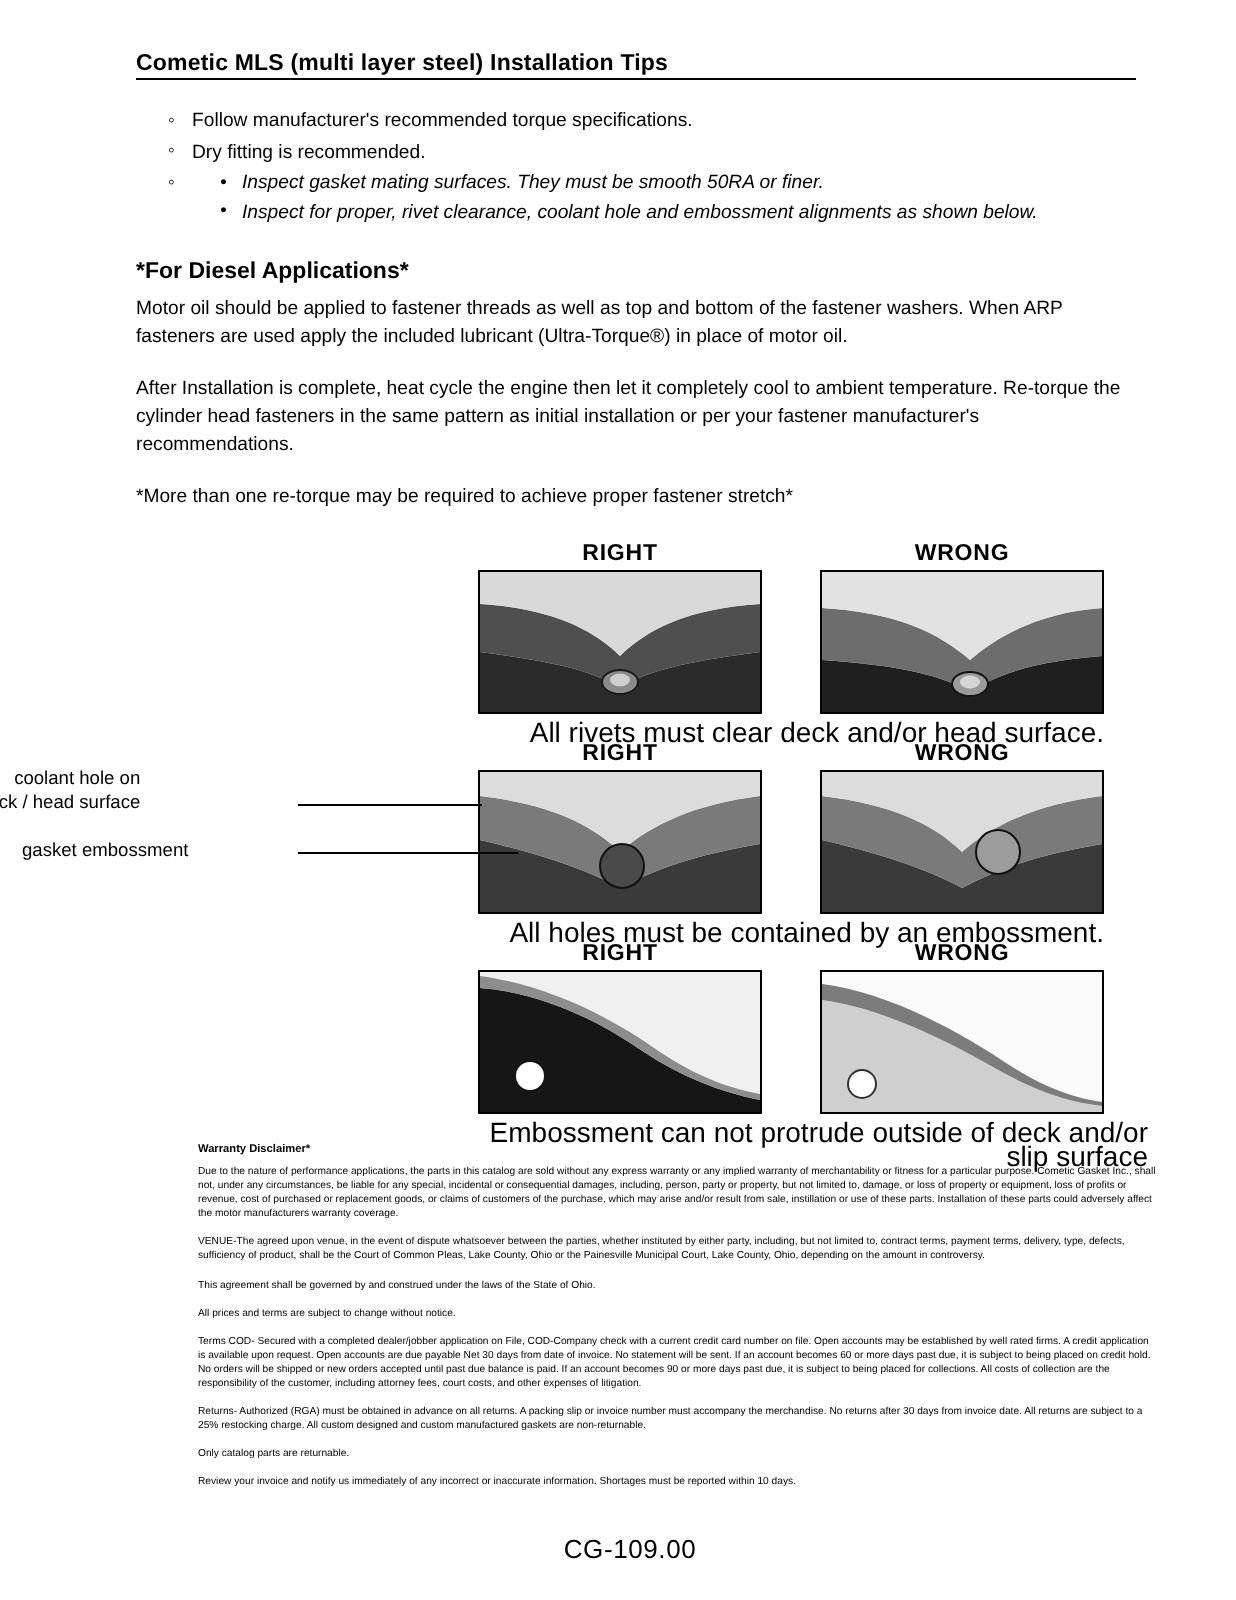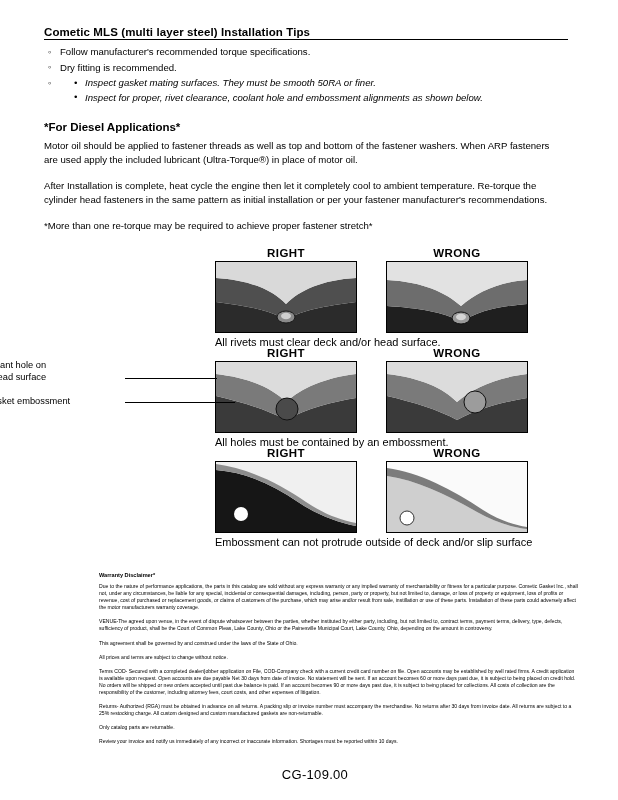--- a/index.html
+++ b/index.html
@@ -12,21 +12,21 @@
     background: #ffffff;
     font-family: "Liberation Sans", sans-serif;
     color: #000000;
     overflow: hidden;
   }
   .page {
     position: relative;
     width: 618px;
     height: 800px;
     box-sizing: border-box;
-    padding: 26px 44px 0 20px;
+    padding: 26px 44px 0 44px;
   }
 
   
   .title {
     font-size: 11.5px;
     font-weight: bold;
     letter-spacing: 0.1px;
     margin: 0 0 7px 24px;
     position: relative;
   }
@@ -35,21 +35,21 @@
     position: absolute;
     left: 0;
     right: 6px;
     bottom: -2px;
     height: 1px;
     background: #000;
   }
 
   ul.bullets {
     list-style: none;
-    margin: 4px;
+    margin: 16px;
     padding: 0 0 0 24px;
   }
   ul.bullets > li {
     font-size: 9.6px;
     line-height: 14.5px;
     position: relative;
     padding-left: 12px;
     margin-bottom: 1px;
   }
   ul.bullets > li::before {
@@ -122,23 +122,24 @@
   }
   .panels {
     display: flex;
     gap: 29px;
   }
   .pcol {
     display: flex;
     flex-direction: column;
   }
   .caption {
-    font-size: 11px;
+    font-size: 14px;
     margin-top: 3px;
     line-height: 12.5px;
+    text-align: right;
   }
 
   
   .callout {
     position: absolute;
     font-size: 9.3px;
     text-align: right;
     line-height: 12px;
     white-space: nowrap;
   }

